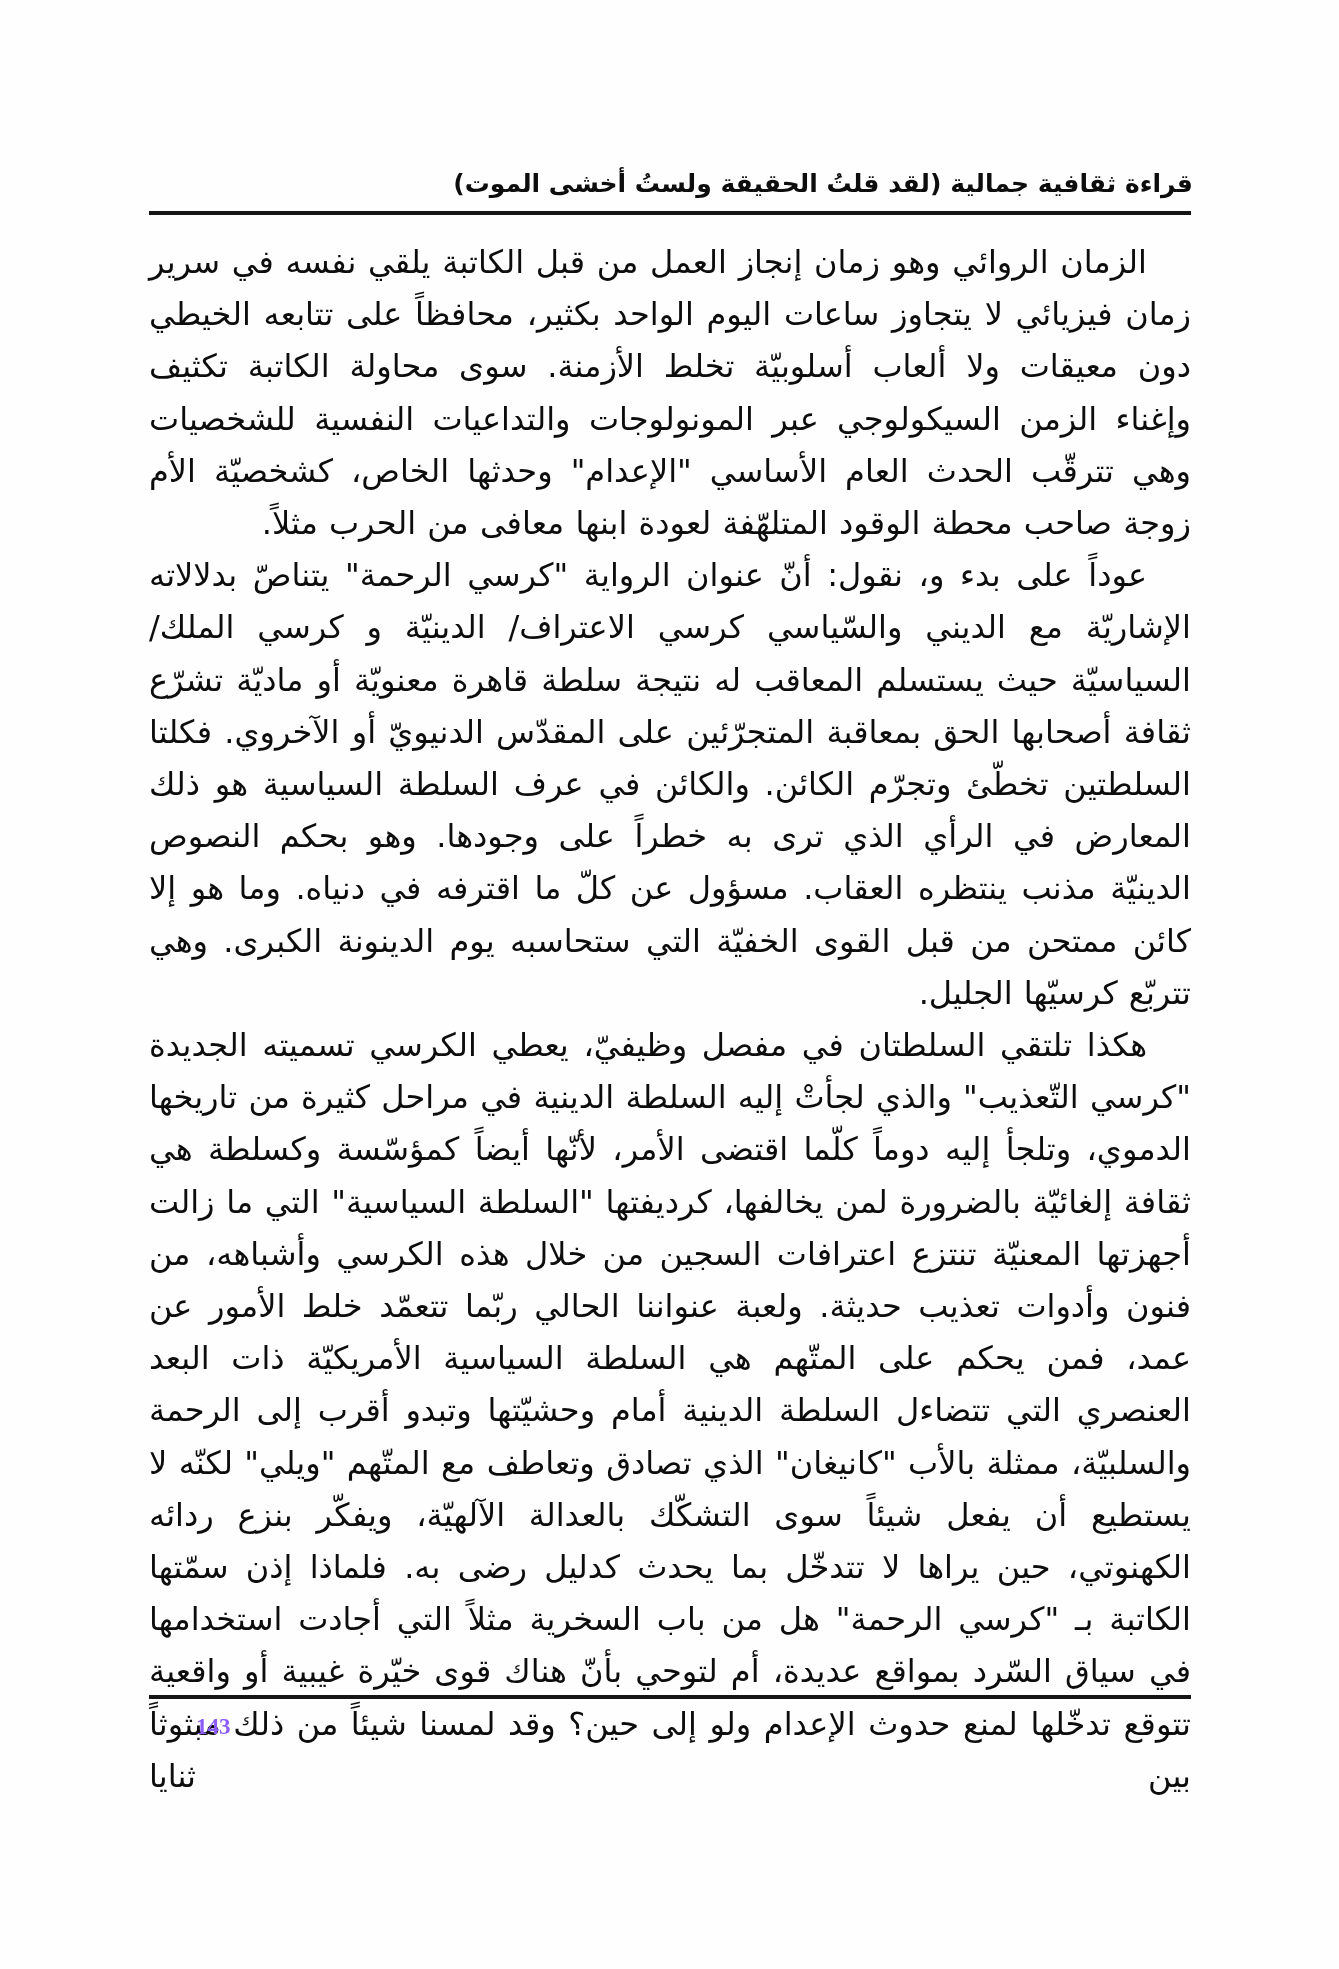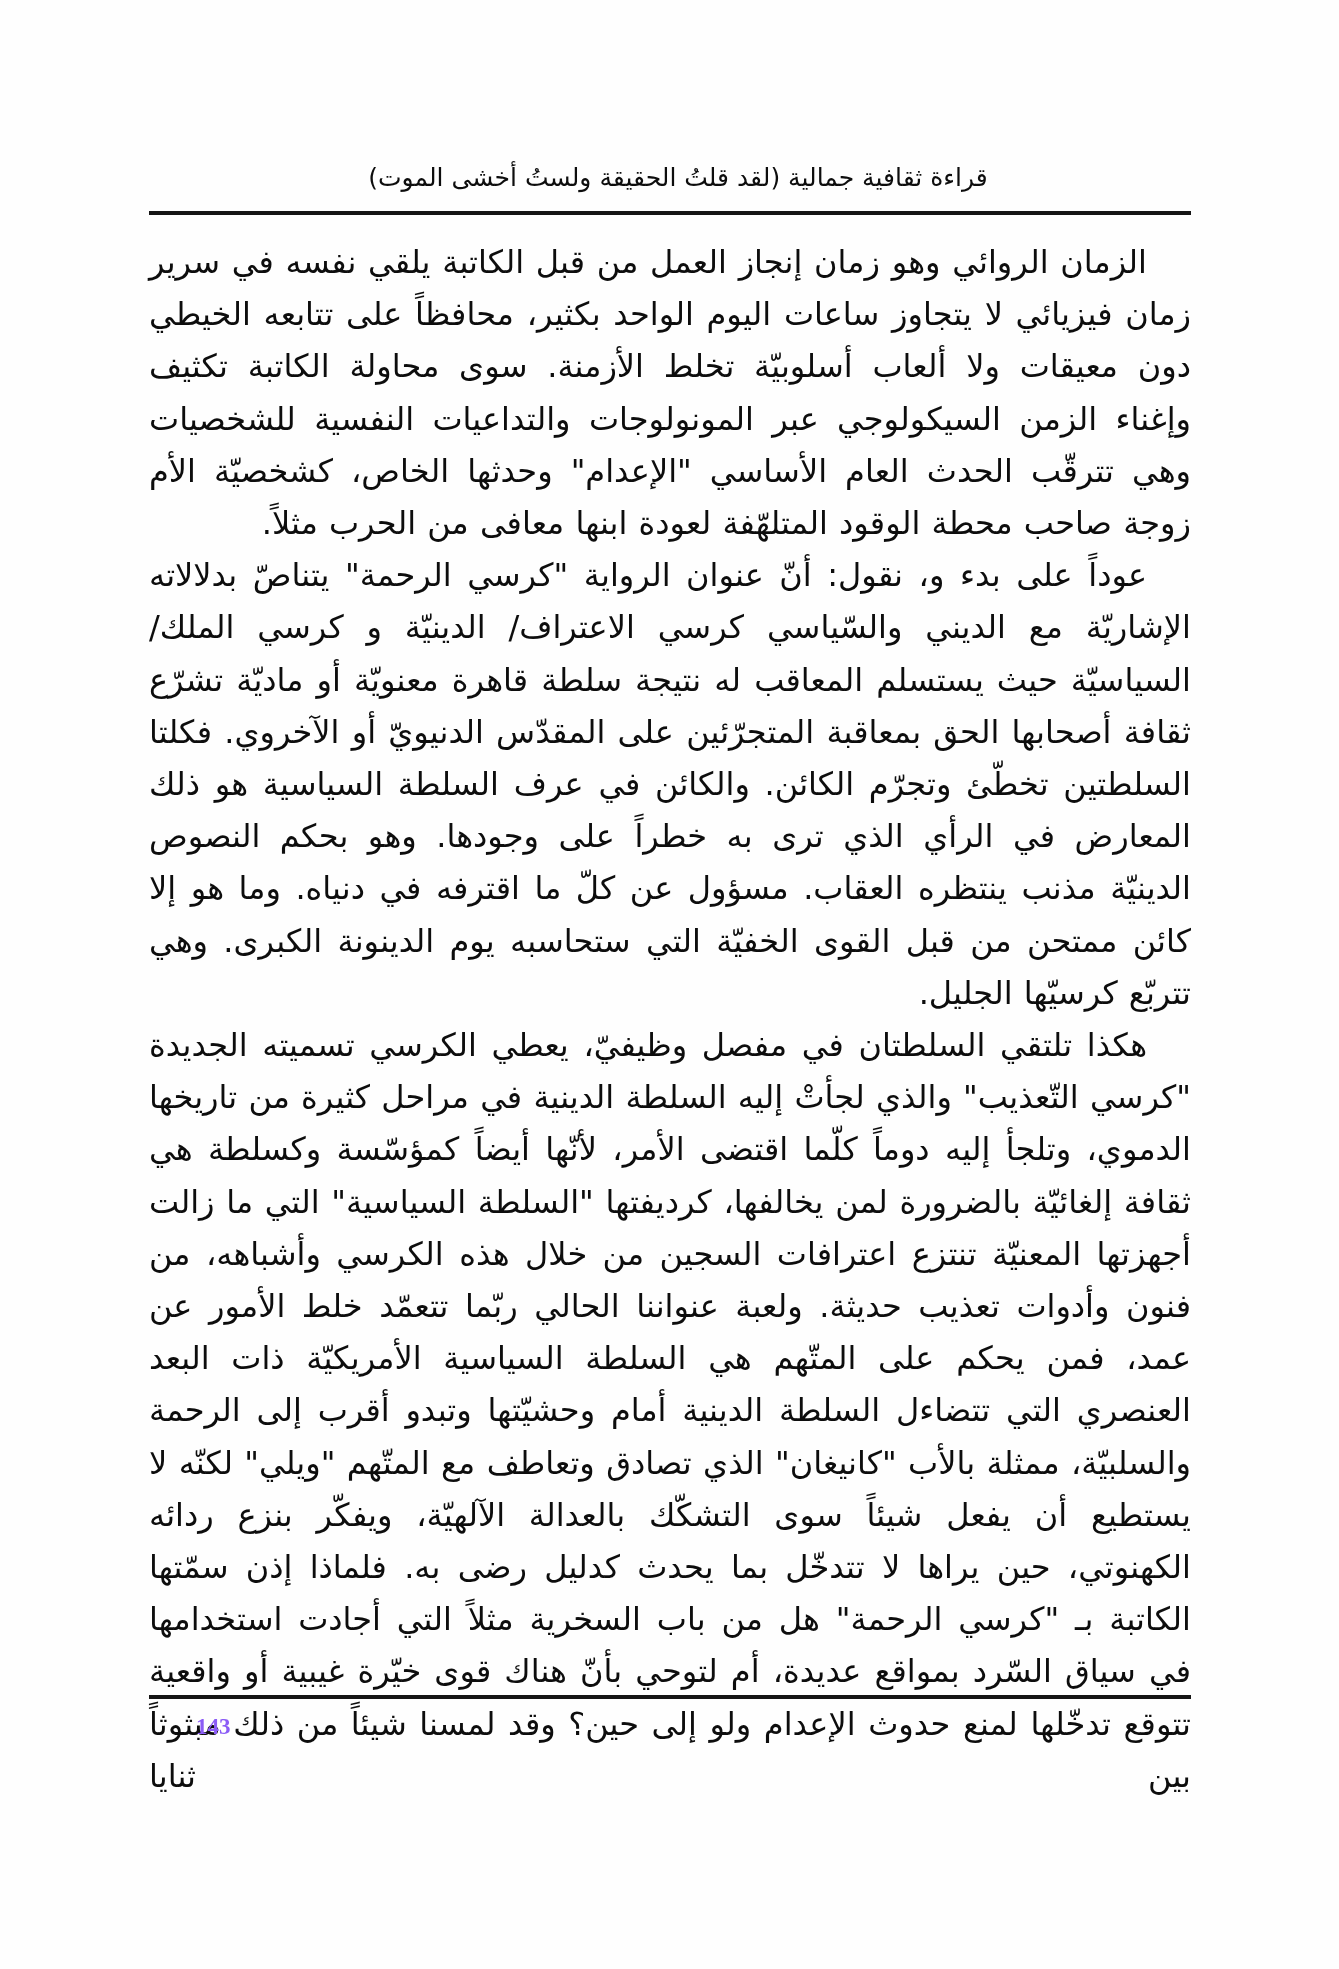--- a/index.html
+++ b/index.html
@@ -11,27 +11,27 @@
     position: relative;
     width: 1339px;
     height: 1969px;
     background: #fefefe;
     overflow: hidden;
     font-family: "DejaVu Sans", sans-serif;
     color: #0d0d0d;
   }
   .header-title {
     position: absolute;
-    top: 163px;
+    top: 169px;
     left: 163px;
     width: 1030px;
     direction: rtl;
-    text-align: center;
+    text-align: right;
     font-size: 25px;
-    font-weight: normal;
+    font-weight: bold;
     letter-spacing: 0px;
     white-space: nowrap;
   }
   .header-rule {
     position: absolute;
     top: 211px;
     left: 149px;
     width: 1042px;
     height: 4px;
     background: #151515;

